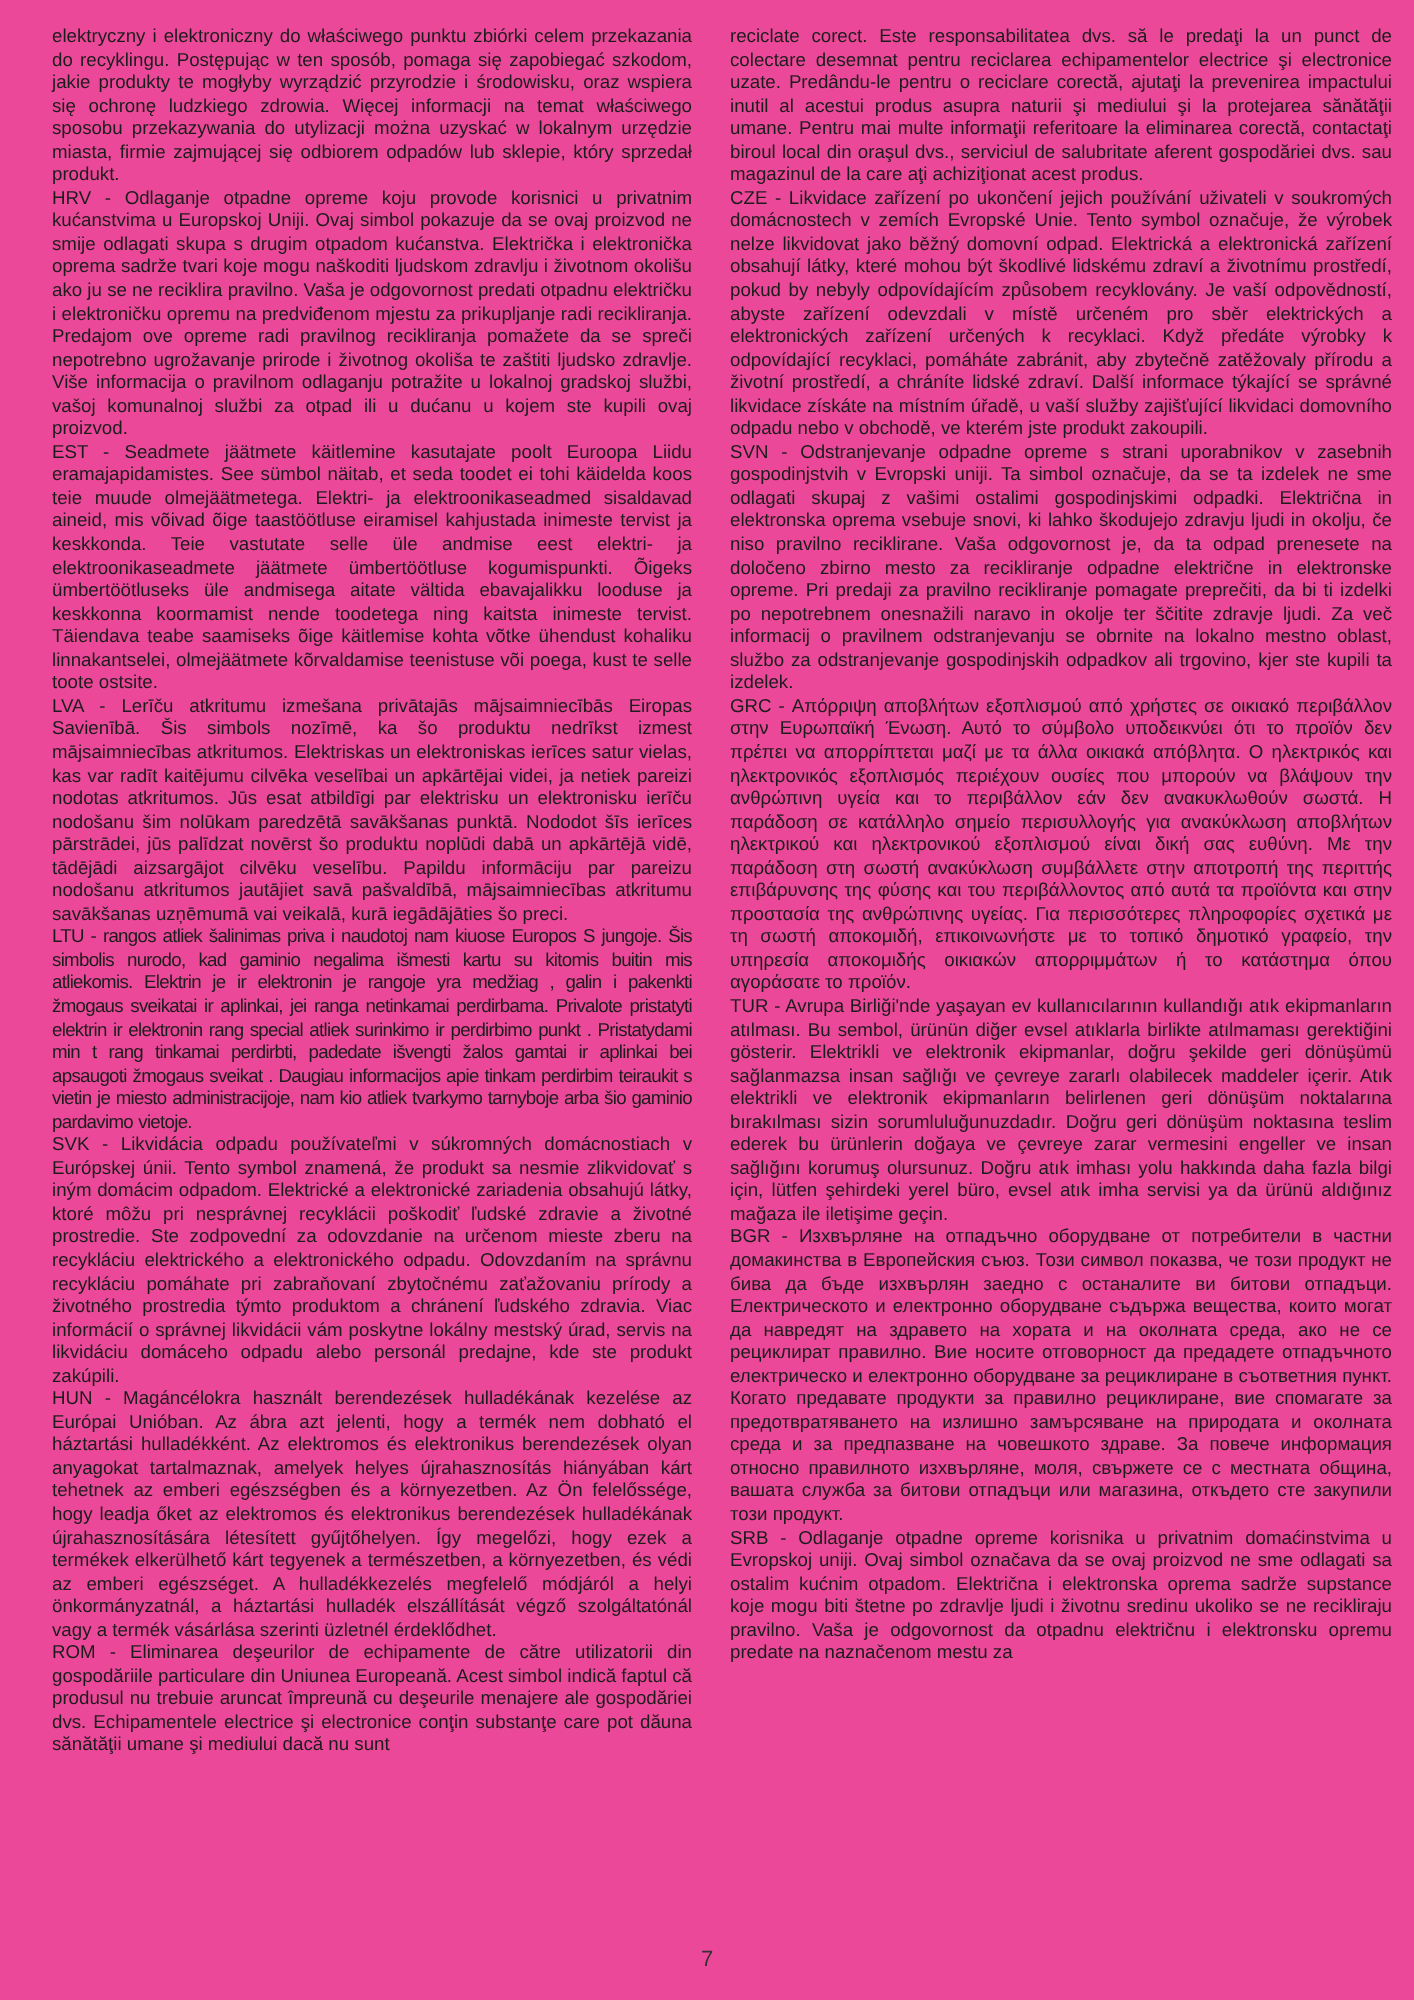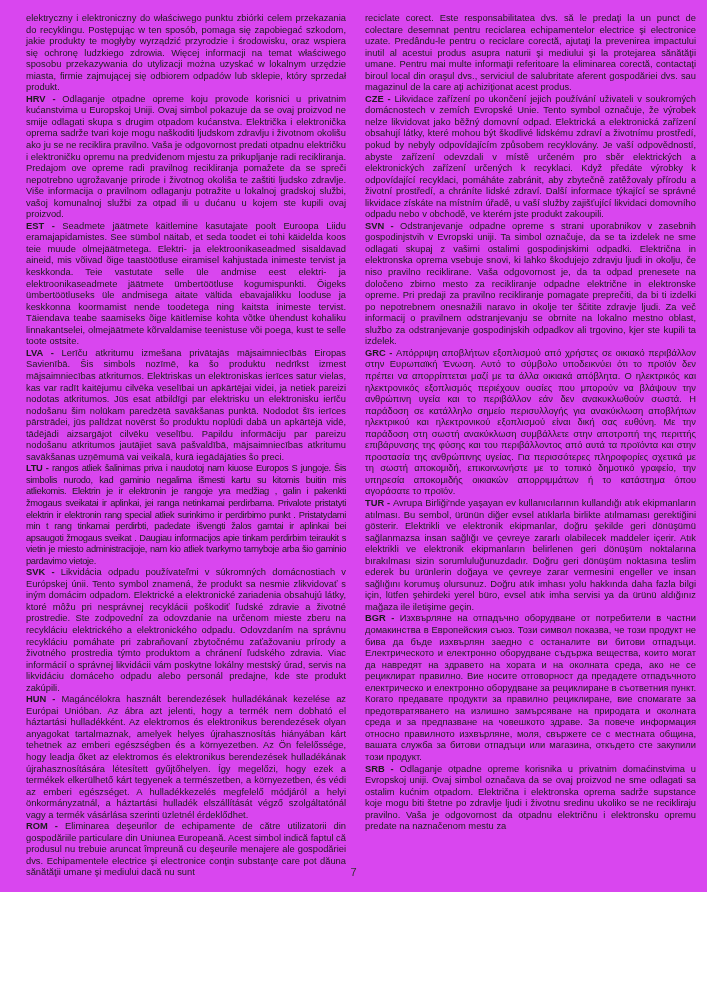--- a/index.html
+++ b/index.html
@@ -11,22 +11,22 @@
     width: 707px;
     height: 1000px;
     overflow: hidden;
     font-family: "Liberation Sans", sans-serif;
     color: #1c1c1c;
     -webkit-font-smoothing: antialiased;
   }
   .page {
     position: relative;
     width: 707px;
-    height: 892px;
-    background: #d946ef;
+    height: 1000px;
+    background: #ec4899;
     box-sizing: border-box;
     padding: 13px 1px 0 26px;
   }
   .columns {
     display: flex;
     flex-direction: row;
     gap: 19px;
   }
   .col {
     font-size: 9.35px;
@@ -34,21 +34,21 @@
     text-align: justify;
     text-justify: inter-word;
   }
   .col-left  { width: 320px; }
   .col-right { width: 331px; }
   .section {
     margin: 0;
     padding: 0;
   }
   .section .code {
-    font-weight: bold;
+    font-weight: normal;
     white-space: pre;
   }
   .section.alt-font {
     letter-spacing: -0.35px;
     word-spacing: 0.4px;
   }
   .page-number {
     position: absolute;
     left: 0;
     right: 0;

